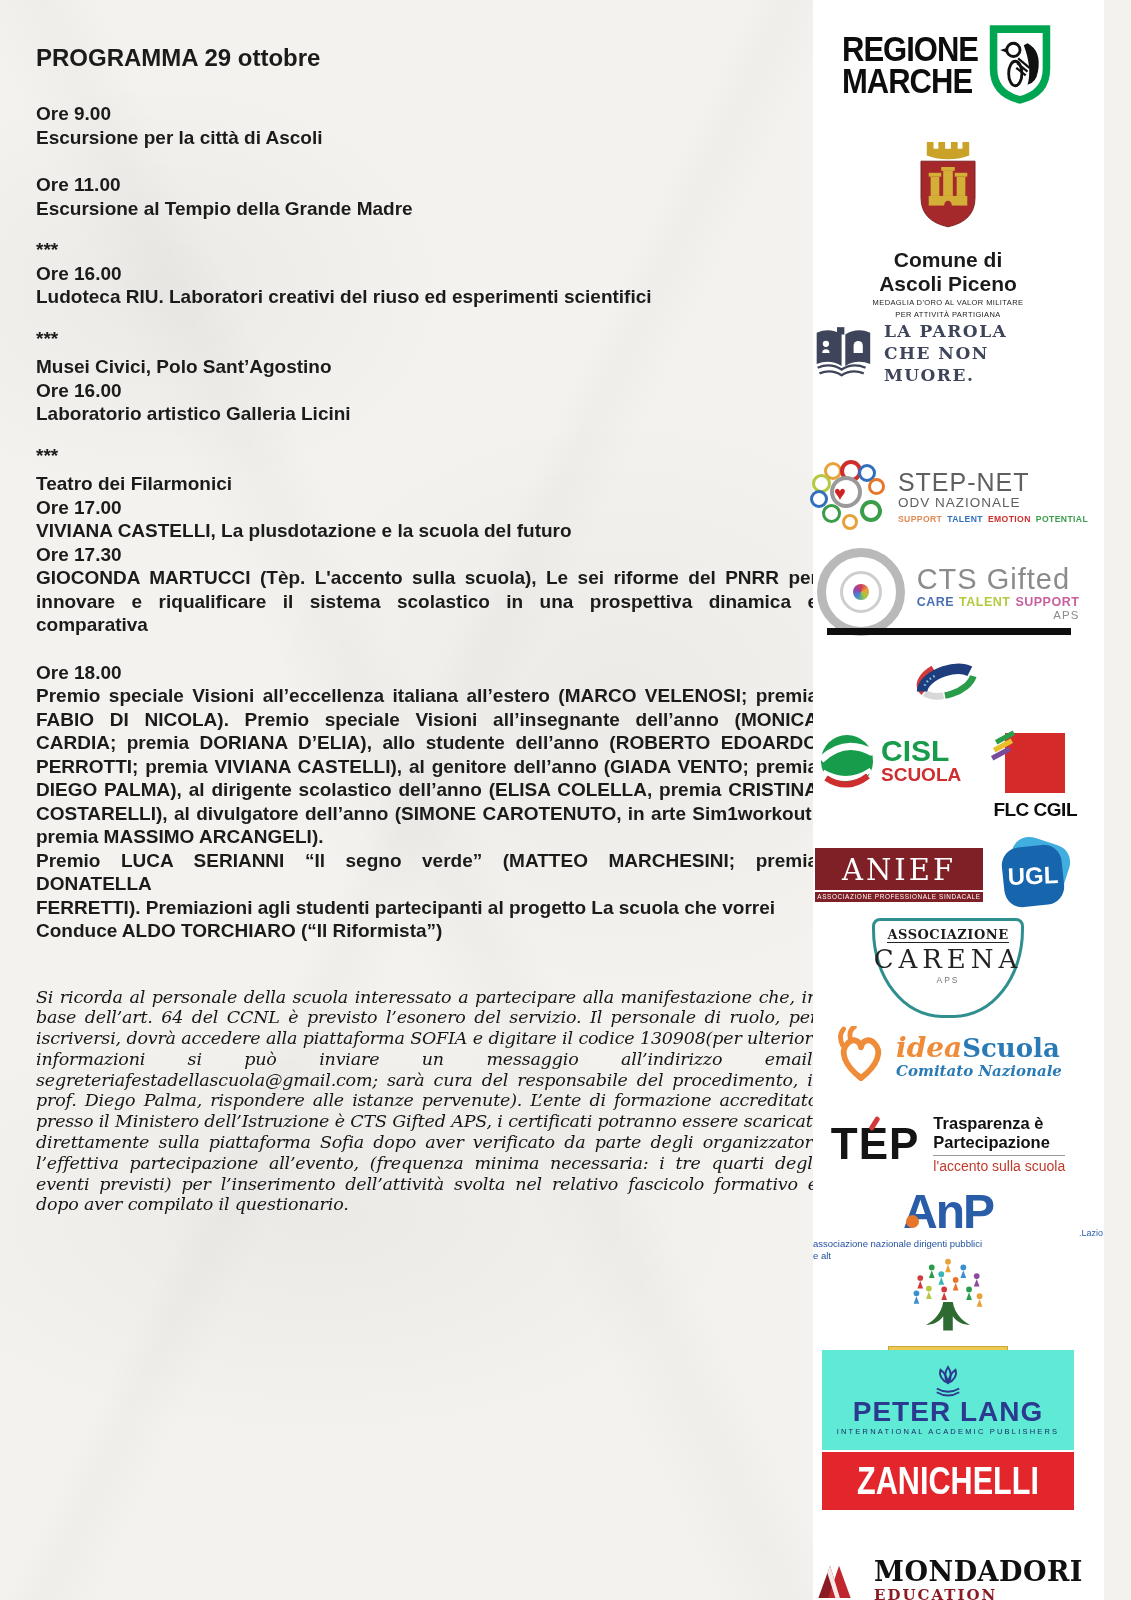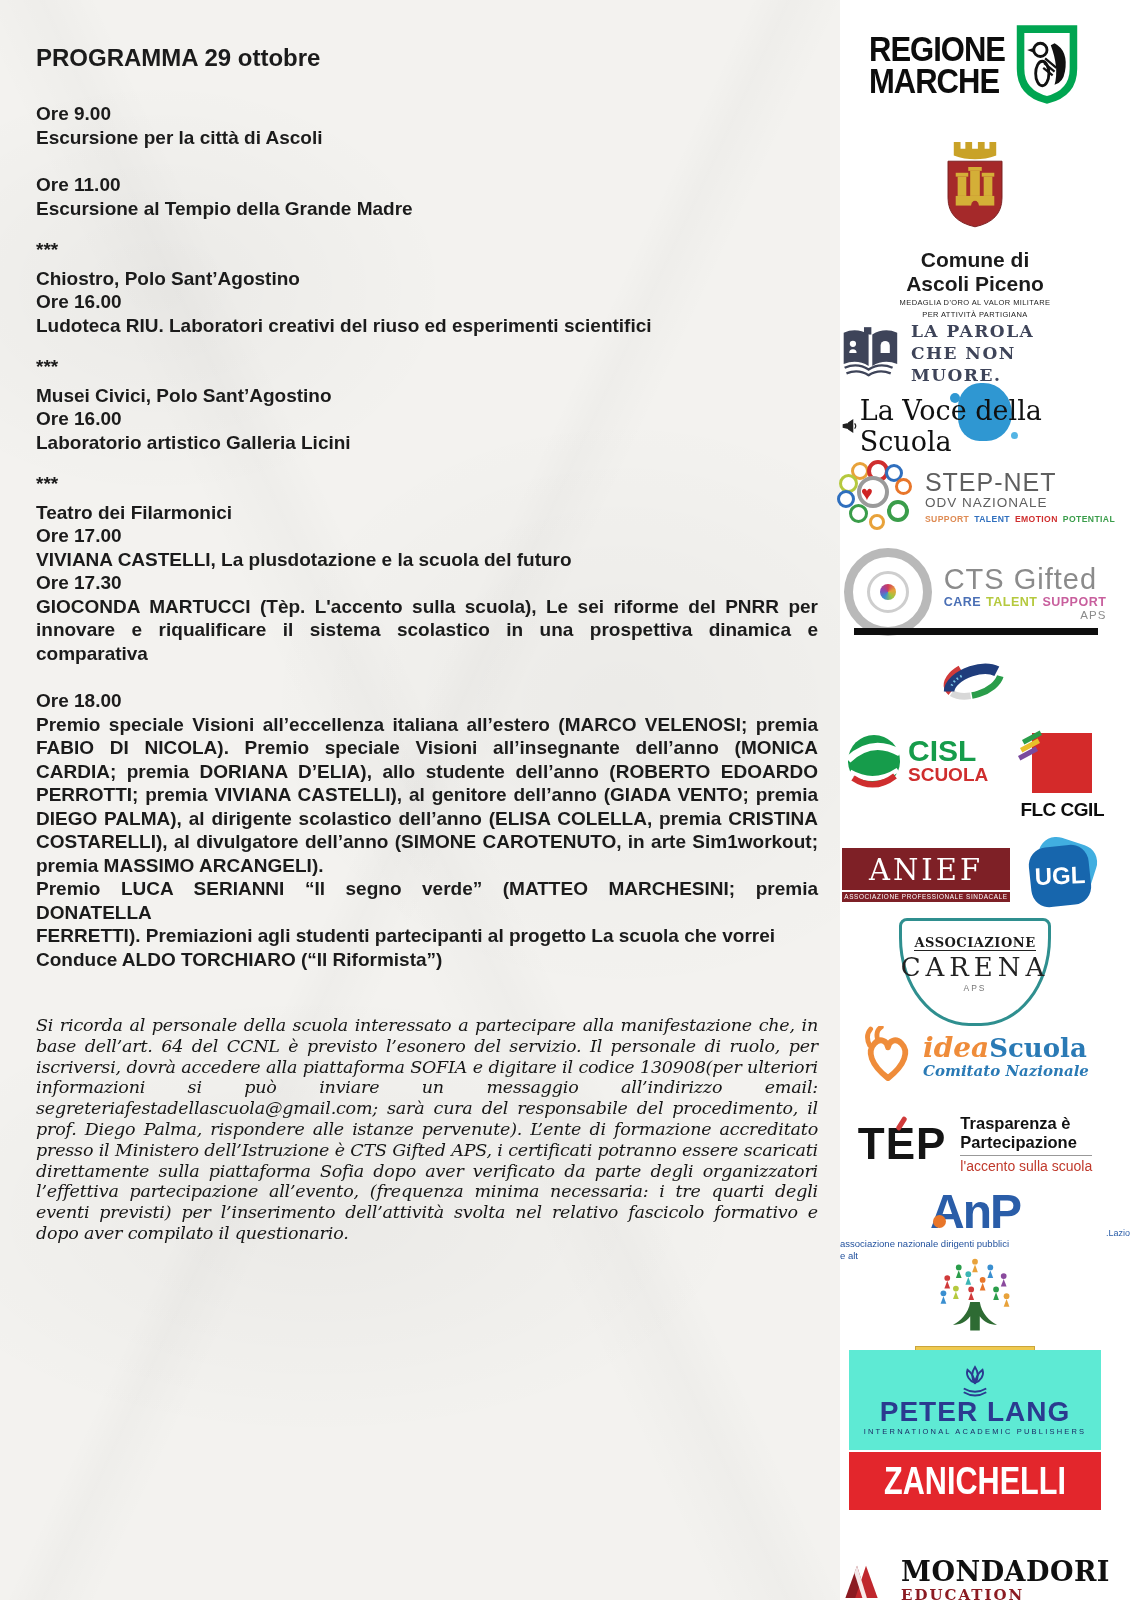--- a/index.html
+++ b/index.html
@@ -14,21 +14,21 @@
   
   .content{position:absolute;left:36px;top:44px;width:782px;}
   .title{font-size:24px;font-weight:700;line-height:28px;margin:0 0 30px 0;}
   .ln{font-size:19px;font-weight:700;line-height:23.5px;}
   .g24{margin-top:24px}.g18{margin-top:18px}.g6{margin-top:5px}
   .just{text-align:justify;}
   .fjust{text-align:justify;text-align-last:justify;}
   .note{margin-top:44px;font-family:"DejaVu Serif",serif;font-style:italic;font-weight:500;
         font-size:17.5px;line-height:20.8px;text-align:justify;letter-spacing:-.2px;color:#161616;}
   
-  .sidebar{position:absolute;left:840px;top:0;width:291px;height:1600px;background:#fff;}
+  .sidebar{position:absolute;left:813px;top:0;width:291px;height:1600px;background:#fff;}
   .logo{position:absolute;left:0;width:270px;display:flex;justify-content:center;align-items:center;}
   .col{display:flex;flex-direction:column;align-items:center;}
   .colL{display:flex;flex-direction:column;align-items:flex-start;}
   
   #lg-regione{top:24px;gap:8px;}
   .regione-txt{font-weight:900;font-size:31px;line-height:29px;letter-spacing:-1px;transform:scaleY(1.12);color:#0d0d0d;}
   
   #lg-comune{top:140px;}
   .comune-name{font-weight:700;font-size:21px;line-height:24px;}
   .comune-sub{font-size:7.5px;letter-spacing:.4px;line-height:9.5px;color:#222;margin-top:2px;}
@@ -84,21 +84,21 @@
   .anief-name{font-family:"DejaVu Serif",serif;font-size:29px;letter-spacing:3px;line-height:42px;transform:scaleY(1.05);}
   .anief-sub{font-size:6.4px;letter-spacing:.6px;border-top:2px solid #fff;line-height:10px;}
   .ugl{position:relative;width:82px;height:78px;}
   .ugl-back{position:absolute;left:12px;top:4px;width:60px;height:60px;background:#41aee0;border-radius:18px;transform:rotate(18deg);}
   .ugl-front{position:absolute;left:8px;top:10px;width:60px;height:60px;background:#1766ad;border-radius:18px;transform:rotate(-6deg);}
   .ugl-name{position:absolute;left:8px;top:10px;width:60px;height:60px;display:flex;align-items:center;justify-content:center;
             color:#fff;font-weight:800;font-size:24px;transform:rotate(-2deg);}
   
   #lg-carena{top:918px;}
   .carena-shield{width:146px;height:88px;border:3.5px solid #2f8f8f;border-top-color:#2f8f8f;
-                 border-radius:8px 8px 70px 70px / 8px 8px 88px 88px;display:flex;flex-direction:column;align-items:center;padding-top:14px;background:transparent;}
+                 border-radius:8px 8px 70px 70px / 8px 8px 88px 88px;display:flex;flex-direction:column;align-items:center;padding-top:6px;background:transparent;}
   .carena-top{font-family:"DejaVu Serif",serif;font-weight:700;font-size:13px;letter-spacing:.5px;border-bottom:1.5px solid #222;color:#1a1a1a;}
   .carena-name{font-family:"DejaVu Serif",serif;font-size:26px;letter-spacing:5px;color:#222;margin-top:1px;}
   .carena-aps{font-size:8.5px;letter-spacing:2px;color:#777;margin-top:1px;}
   
   #lg-idea{top:1026px;gap:8px;}
   .idea-row{display:flex;align-items:baseline;}
   .idea-a{font-family:"DejaVu Serif",serif;font-style:italic;font-weight:700;font-size:28px;color:#ef8c3a;}
   .idea-b{font-family:"DejaVu Serif",serif;font-weight:700;font-size:26px;color:#2a7ab5;}
   .idea-sub{font-family:"DejaVu Serif",serif;font-style:italic;font-weight:700;font-size:15px;color:#2a7ab5;margin-top:-2px;}
   
@@ -138,21 +138,20 @@
 <div class="canvas">
 
   <div class="content">
     <h1 class="title">PROGRAMMA 29 ottobre</h1>
 
     <div class="ln">Ore 9.00</div>
     <div class="ln">Escursione per la città di Ascoli</div>
     <div class="ln g24">Ore 11.00</div>
     <div class="ln">Escursione al Tempio della Grande Madre</div>
     <div class="ln g18">***</div>
-    <div class="ln g6">Chiostro, Polo Sant’Agostino</div>
     <div class="ln">Ore 16.00</div>
     <div class="ln">Ludoteca RIU. Laboratori creativi del riuso ed esperimenti scientifici</div>
     <div class="ln g18">***</div>
     <div class="ln g6">Musei Civici, Polo Sant’Agostino</div>
     <div class="ln">Ore 16.00</div>
     <div class="ln">Laboratorio artistico Galleria Licini</div>
     <div class="ln g18">***</div>
     <div class="ln g6">Teatro dei Filarmonici</div>
     <div class="ln">Ore 17.00</div>
     <div class="ln">VIVIANA CASTELLI, La plusdotazione e la scuola del futuro</div>
@@ -213,30 +212,20 @@
         <path d="M10,30 a4,4 0 0 1 8,0 z" fill="#fff"></path>
         <path d="M44,22 a5,5 0 0 1 10,0 v8 h-10 z" fill="#fff"></path>
         <path d="M5,46 q14,-6 26,2 q12,-8 26,-2 M7,52 q13,-5 24,2 q11,-7 24,-2" fill="none" stroke="#3e4459" stroke-width="2.6"></path>
       </svg>
       <div class="parola-txt">
         <div>LA PAROLA</div>
         <div>CHE NON MUORE.</div>
       </div>
     </div>
 
-    <div class="logo" id="lg-voce">
-      <div class="voce-wrap">
-        <div class="splat"></div>
-        <svg width="20" height="20" viewBox="0 0 20 20" style="position:relative;z-index:2">
-          <path d="M3,8 l6,-1.5 v7 L3,12 z M9,6 l6,-4 v16 l-6,-4 z" fill="#222"></path>
-          <path d="M16.5,7 q2.5,3 0,6" stroke="#222" stroke-width="1.4" fill="none"></path>
-        </svg>
-        <span class="voce-txt">La Voce della Scuola</span>
-      </div>
-    </div>
 
     <div class="logo" id="lg-stepnet">
       <div class="gearbox">
         <span class="ring" style="left:16px;top:2px;width:12px;height:12px;border-width:3px;border-color:#e8a23a"></span>
         <span class="ring" style="left:32px;top:0;width:14px;height:14px;border-width:4px;border-color:#cf2e2e"></span>
         <span class="ring" style="left:50px;top:4px;width:12px;height:12px;border-width:3px;border-color:#2f6fbe"></span>
         <span class="ring" style="left:4px;top:14px;width:13px;height:13px;border-width:3px;border-color:#b5c93e"></span>
         <span class="ring" style="left:60px;top:18px;width:11px;height:11px;border-width:3px;border-color:#e8762a"></span>
         <span class="ring" style="left:2px;top:30px;width:12px;height:12px;border-width:3px;border-color:#2f6fbe"></span>
         <span class="ring" style="left:14px;top:44px;width:13px;height:13px;border-width:3px;border-color:#3a9d4a"></span>

